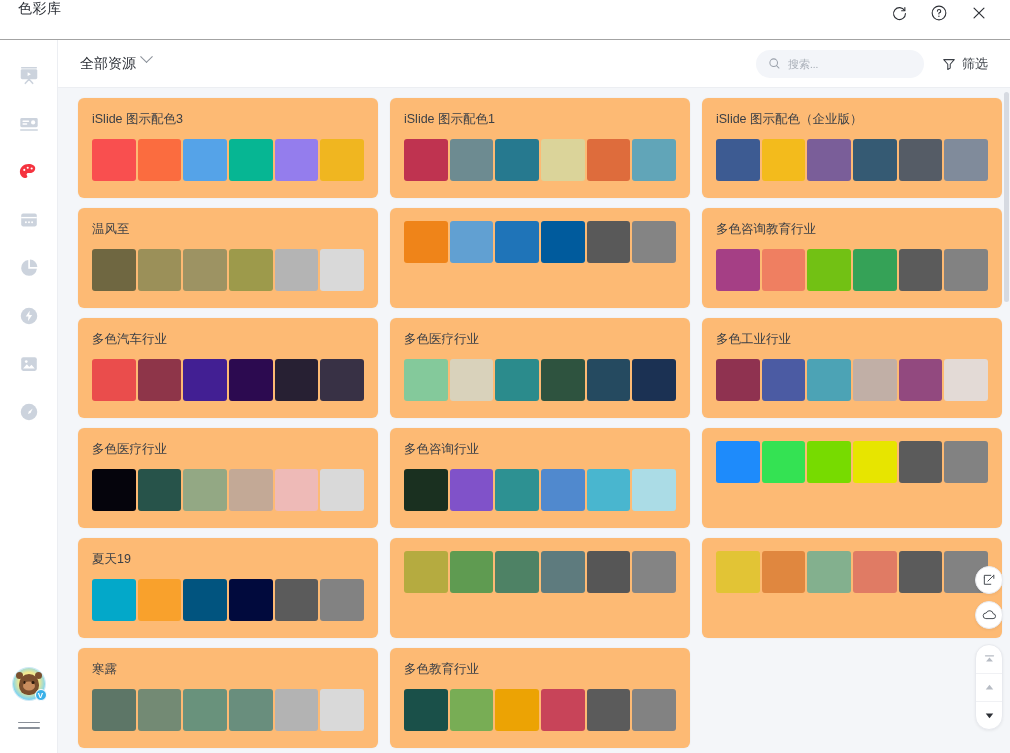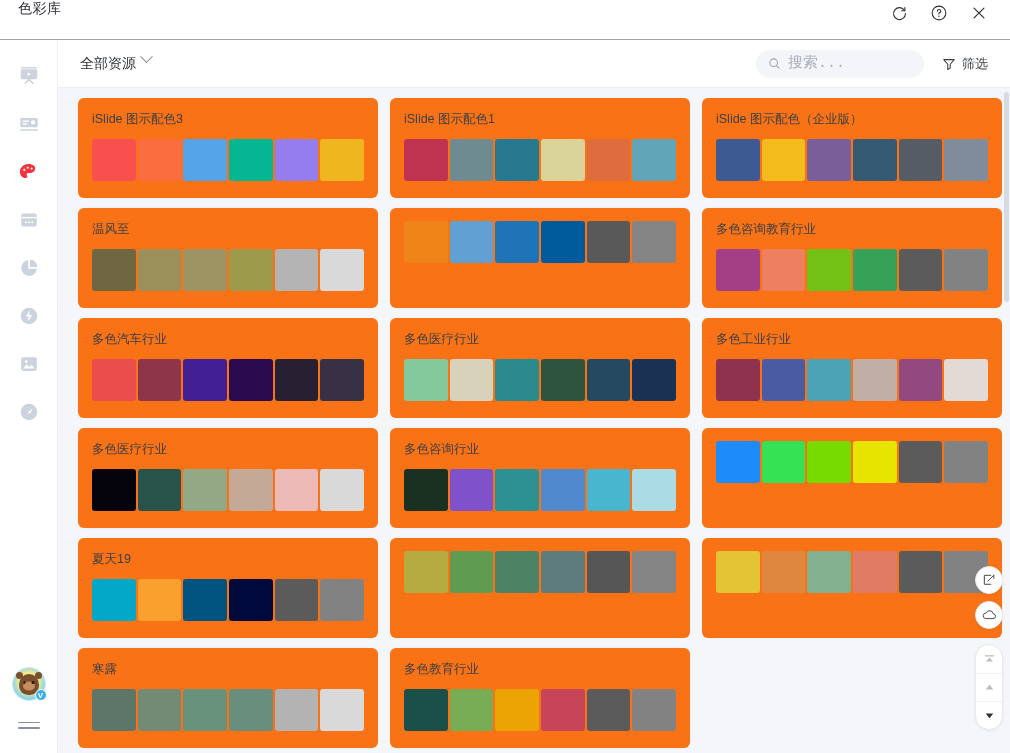--- a/index.html
+++ b/index.html
@@ -92,37 +92,37 @@
     font-size: 14px; color: #2b2f36;
   }
   .chev { width: 9px; height: 9px; border-right: 1.4px solid #8a9099; border-bottom: 1.4px solid #8a9099;
           transform: rotate(45deg) translate(-2px,-2px); }
   .toolbar-right { margin-left: auto; display: flex; align-items: center; gap: 18px; }
   .search-box {
     width: 168px; height: 28px; background: #f3f5f9; border-radius: 14px;
     display: flex; align-items: center; padding: 0 12px; gap: 7px; cursor: text;
   }
   .search-box input {
-    border: 0; outline: 0; background: transparent; font-size: 15px; color: #6d28d9;
-    width: 120px; font-family: Liberation Mono, monospace;
+    border: 0; outline: 0; background: transparent; font-size: 11px; color: #6d28d9;
+    width: 120px; font-family: Liberation Serif, serif;
   }
   .search-box input::placeholder { color: #a9afb8; }
   .filter-btn { display: flex; align-items: center; gap: 6px; cursor: pointer; font-size: 13px; color: #3a3f46; }
 
   
   .content {
     position: absolute; top: 88px; left: 58px; width: 952px; height: 665px;
     background: #f4f6f9; overflow: hidden; padding: 10px 22px 0 10px;
   }
   .grid {
     display: grid; grid-template-columns: repeat(3, 300px); gap: 10px 12px;
     padding-left: 10px;
   }
   .palette-card {
-    background: #f97316; border-radius: 6px; height: 100px; padding: 13px 14px 0 14px;
+    background: #fdba74; border-radius: 6px; height: 100px; padding: 13px 14px 0 14px;
     box-shadow: 0 0 0 1px rgba(0,0,0,0.015);
   }
   .palette-title { font-size: 12.5px; color: #3a3f46; margin-bottom: 11px; white-space: nowrap; }
   .swatches { display: flex; gap: 2px; }
   .swatch { width: 46px; height: 42px; border-radius: 3px; cursor: pointer; }
 
   
   .float-col {
     position: absolute; right: 7px; top: 566px; display: flex; flex-direction: column; align-items: center; gap: 7px;
   }

